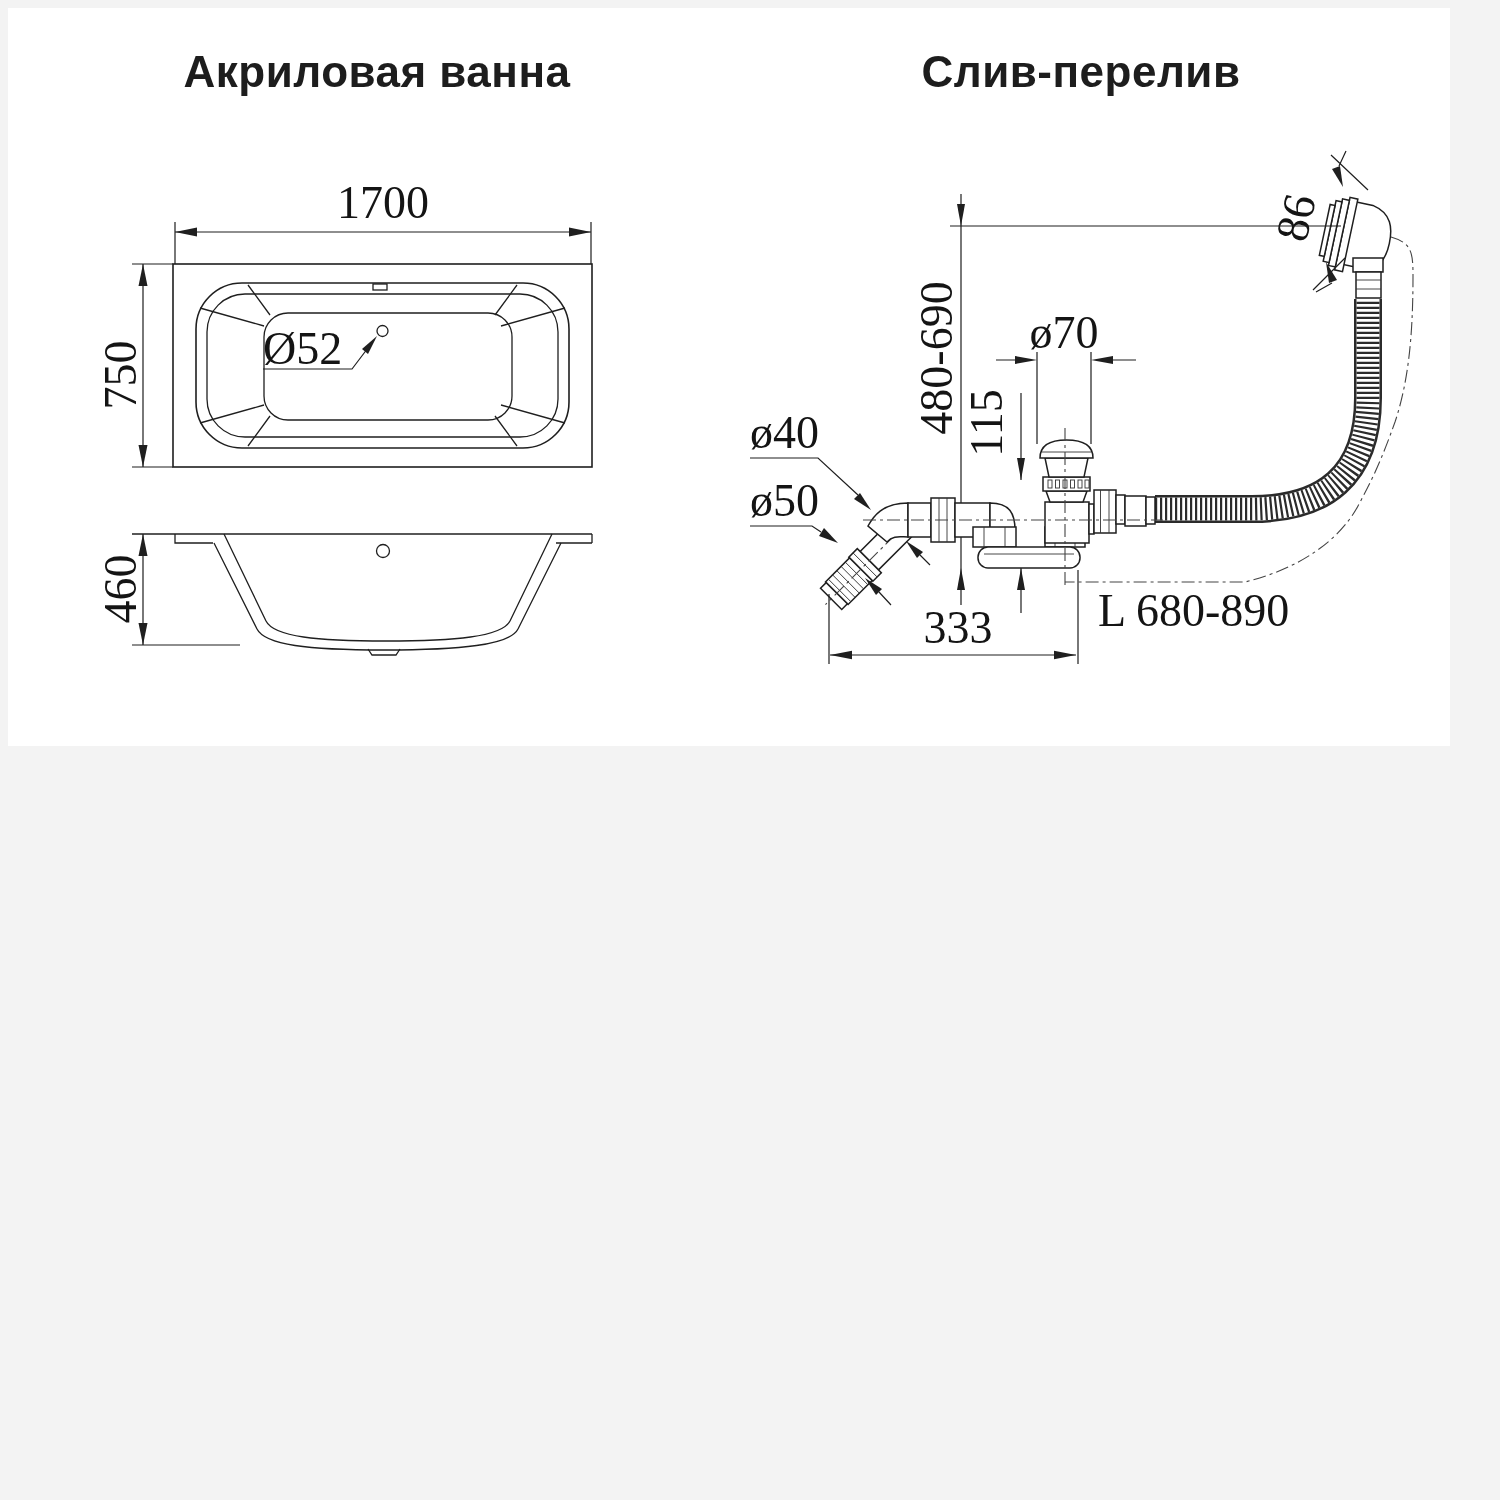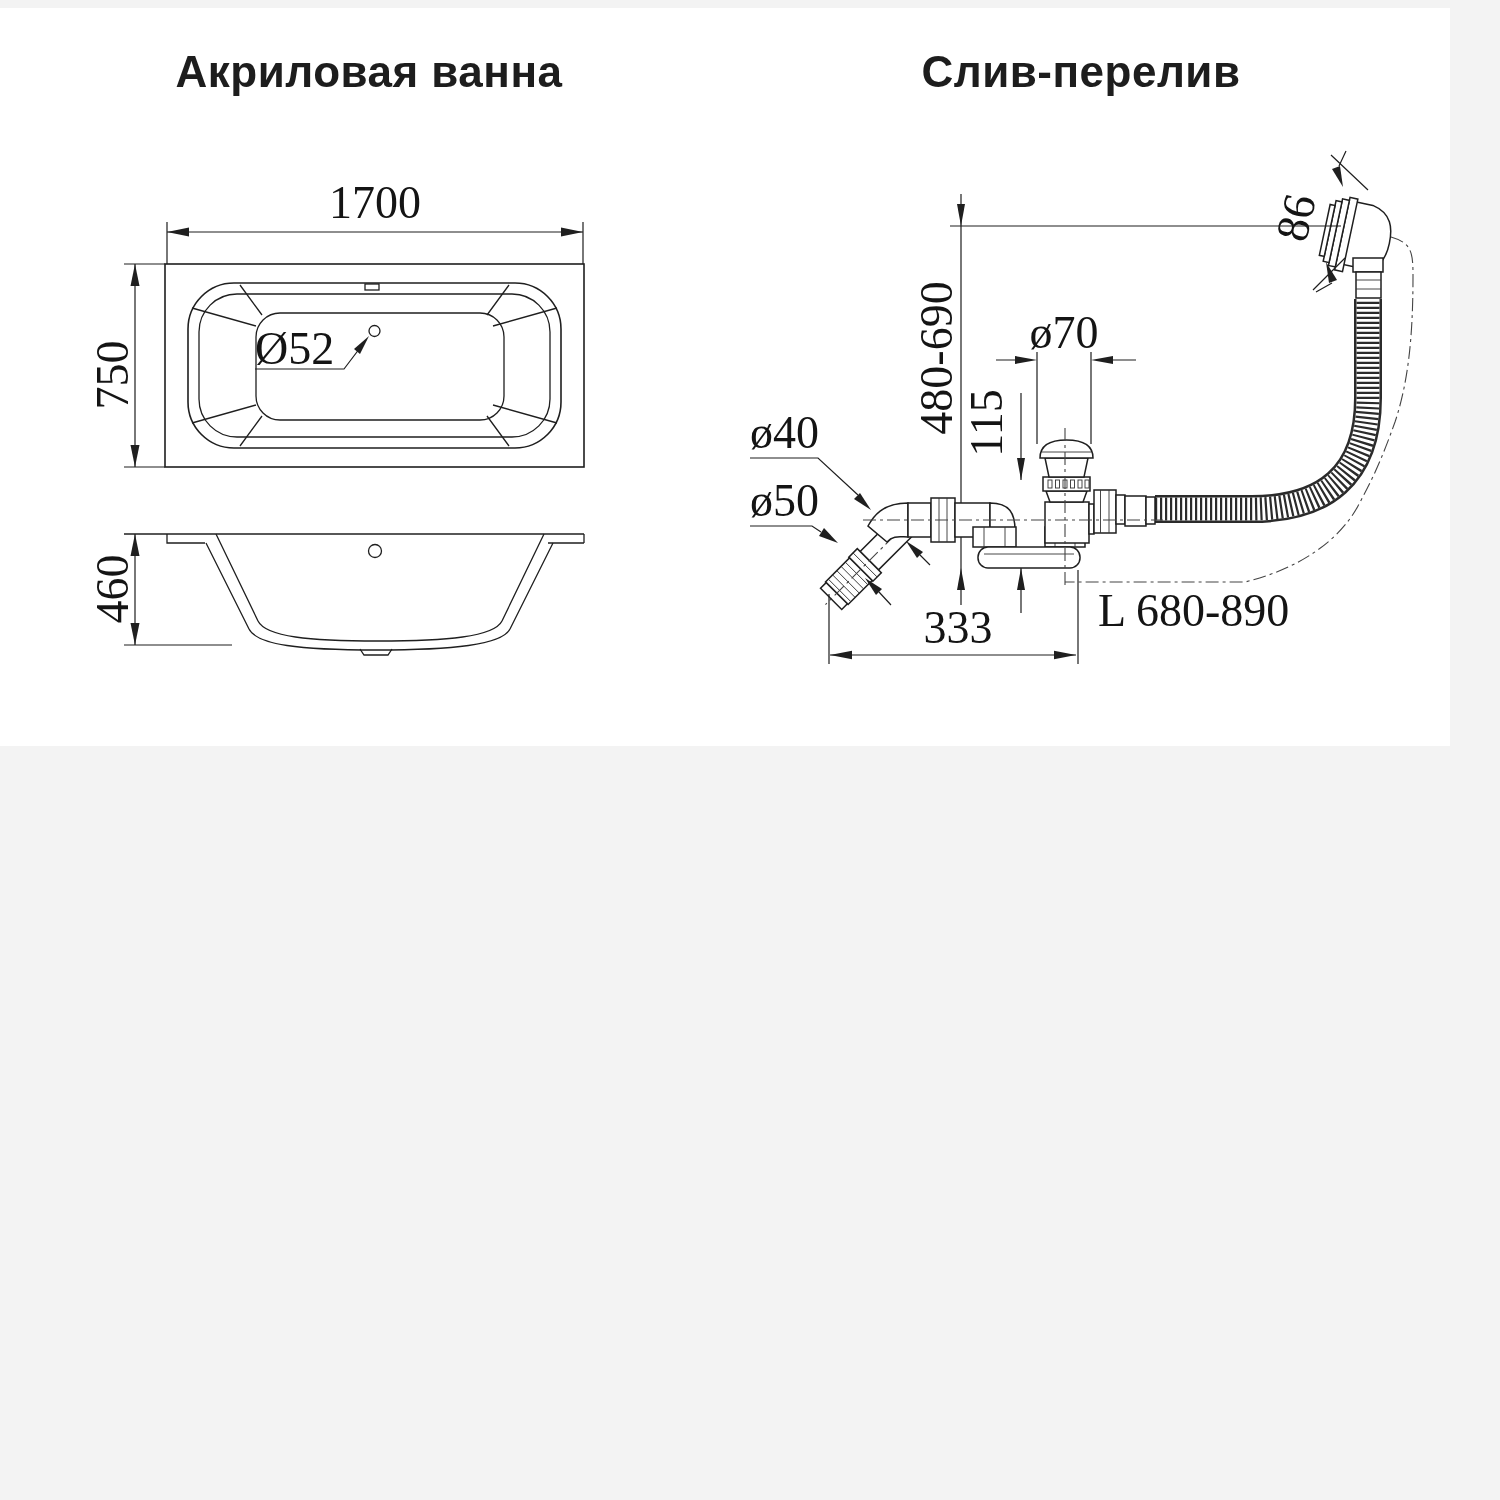--- a/index.html
+++ b/index.html
@@ -1,19 +1,19 @@
 <!DOCTYPE html>
 <html><head>
 <meta charset="utf-8">
 <style>
   html,body{margin:0;padding:0;}
   body{width:1500px;height:1500px;background:#f3f3f3;position:relative;
        font-family:"Liberation Sans",sans-serif;}
   .panel{position:absolute;top:8px;width:738px;height:738px;background:#ffffff;}
-  #panel-left{left:0;}
+  #panel-left{left:8px;}
   #panel-right{left:712px;}
   .panel-title{position:absolute;top:42px;left:0;width:100%;text-align:center;
        font-size:44px;font-weight:600;color:#1d1d1d;letter-spacing:0.5px;line-height:1;}
   svg{position:absolute;left:0;top:0;}
   svg text{font-family:"Liberation Serif",serif;font-size:46px;fill:#141414;}
   .ln{stroke:#1f1f1f;stroke-width:1.6;fill:none;}
   .ln2{stroke:#1f1f1f;stroke-width:1.3;fill:none;}
   .fw{stroke:#1f1f1f;stroke-width:1.5;fill:#ffffff;}
   .dim{stroke:#1f1f1f;stroke-width:1.2;fill:none;}
   .arr{fill:#1f1f1f;stroke:none;}

